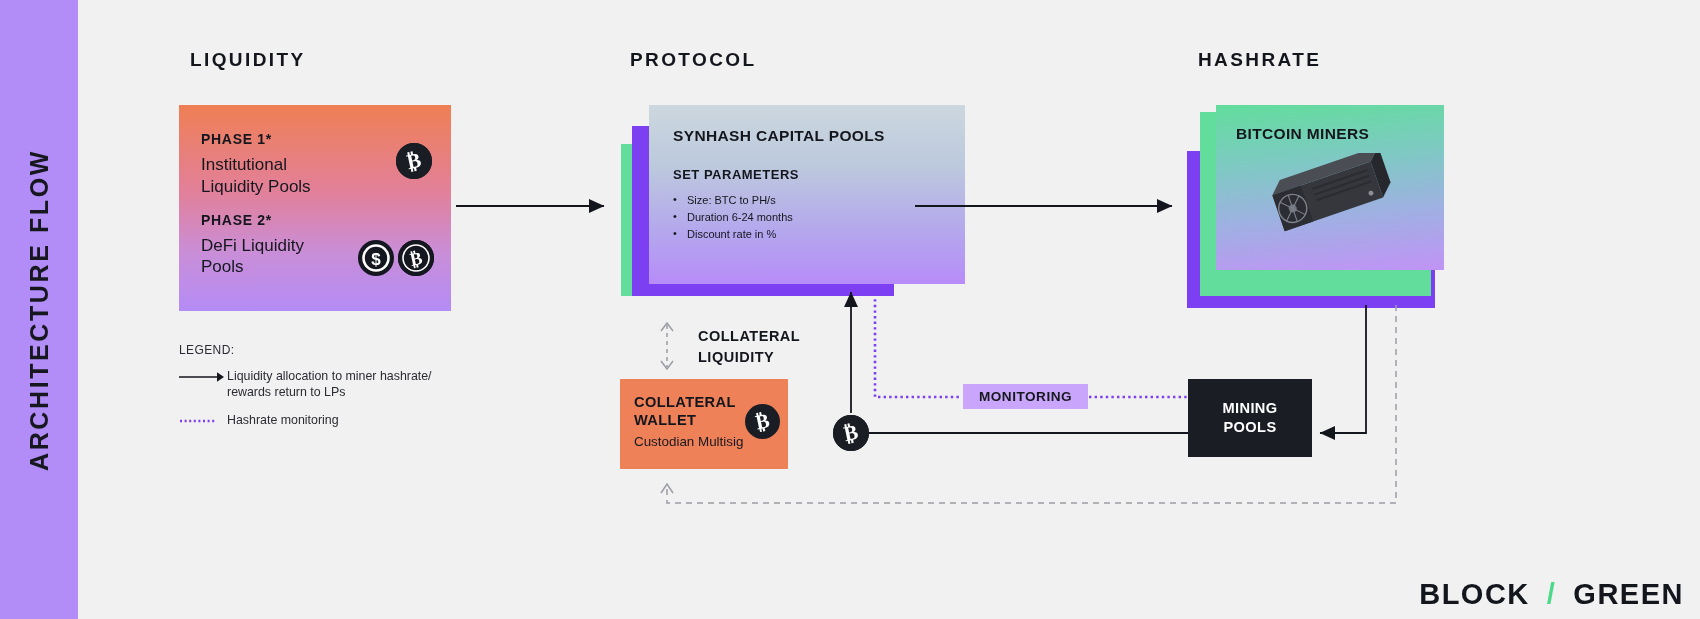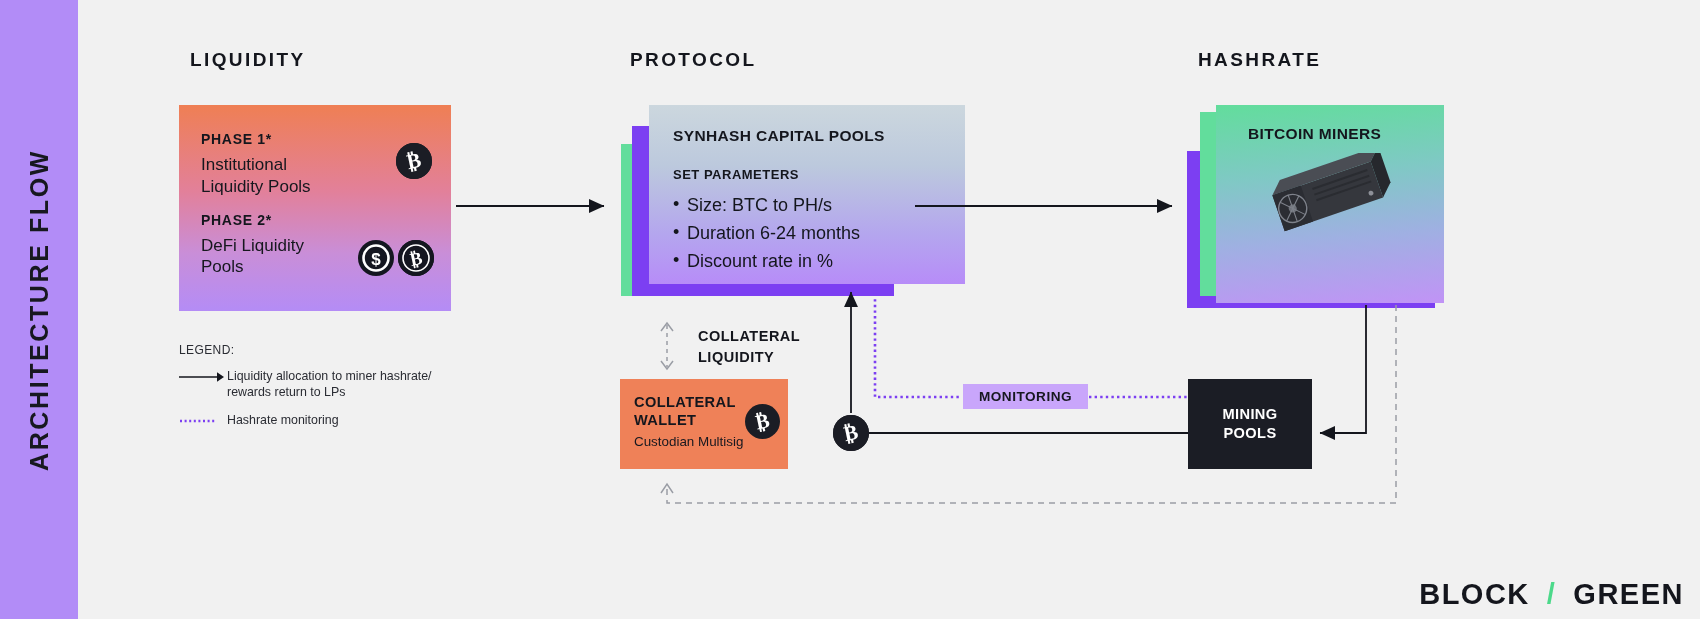--- a/index.html
+++ b/index.html
@@ -63,49 +63,49 @@
   .proto-green{left:621px;top:144px;width:268px;height:152px;background:#62dd9c;}
   .proto-purple{left:632px;top:126px;width:262px;height:170px;background:#7c3ff2;}
   .proto-main{
     left:649px;top:105px;width:316px;height:179px;
     background:linear-gradient(180deg,#ccd7de 0%,#bcc9dd 34%,#b4a6ee 72%,#b78cf8 100%);
     padding:22px 20px 0 24px;
   }
   .proto-heading{font-size:15.5px;font-weight:700;letter-spacing:.35px;margin:0 0 22px 0;}
   .proto-sub{font-size:13px;font-weight:700;letter-spacing:.5px;margin:0 0 10px 0;}
   .proto-list{margin:0;padding:0;list-style:none;}
-  .proto-list li{font-size:18px;line-height:1.55;position:relative;padding-left:14px;}
+  .proto-list li{font-size:11px;line-height:1.55;position:relative;padding-left:14px;}
   .proto-list li:before{content:"•";position:absolute;left:0;top:-1px;}
 
   
   .collat-liq-label{
     position:absolute;left:698px;top:326px;width:130px;
     font-size:14.5px;font-weight:700;letter-spacing:.5px;line-height:1.42;
   }
 
   
   .collat-card{
     left:620px;top:379px;width:168px;height:90px;background:#ef8158;padding:14px 14px 0 14px;
   }
   .collat-title{font-size:14.6px;font-weight:700;letter-spacing:.4px;line-height:1.25;margin:0;}
   .collat-sub{font-size:13.4px;font-weight:400;margin:5px 0 0 0;color:#17181f;}
 
   
   .hash-purple{left:1187px;top:151px;width:248px;height:157px;background:#7c3ff2;}
   .hash-green{left:1200px;top:112px;width:231px;height:184px;background:#62dd9c;}
   .hash-main{
-    left:1216px;top:105px;width:228px;height:198px;
+    left:1216px;top:105px;width:228px;height:165px;
     background:linear-gradient(175deg,#62dd9c 0%,#7fc9c4 35%,#9fb0e2 66%,#c193f6 100%);
-    padding:20px 0 0 12px;
+    padding:20px 0 0 0;
   }
   .hash-heading{font-size:15.5px;font-weight:700;letter-spacing:.35px;margin:0 0 0 20px;}
 
   
   .pools-card{
-    left:1188px;top:379px;width:124px;height:90px;background:#1b1d25;
+    left:1188px;top:379px;width:124px;height:78px;background:#1b1d25;
     display:flex;align-items:center;justify-content:center;
   }
   .pools-text{
     color:#fff;font-size:14.6px;font-weight:700;letter-spacing:.4px;
     text-align:center;line-height:1.3;
   }
 
   
   .monitoring{
     position:absolute;left:963px;top:384px;width:125px;height:25px;

